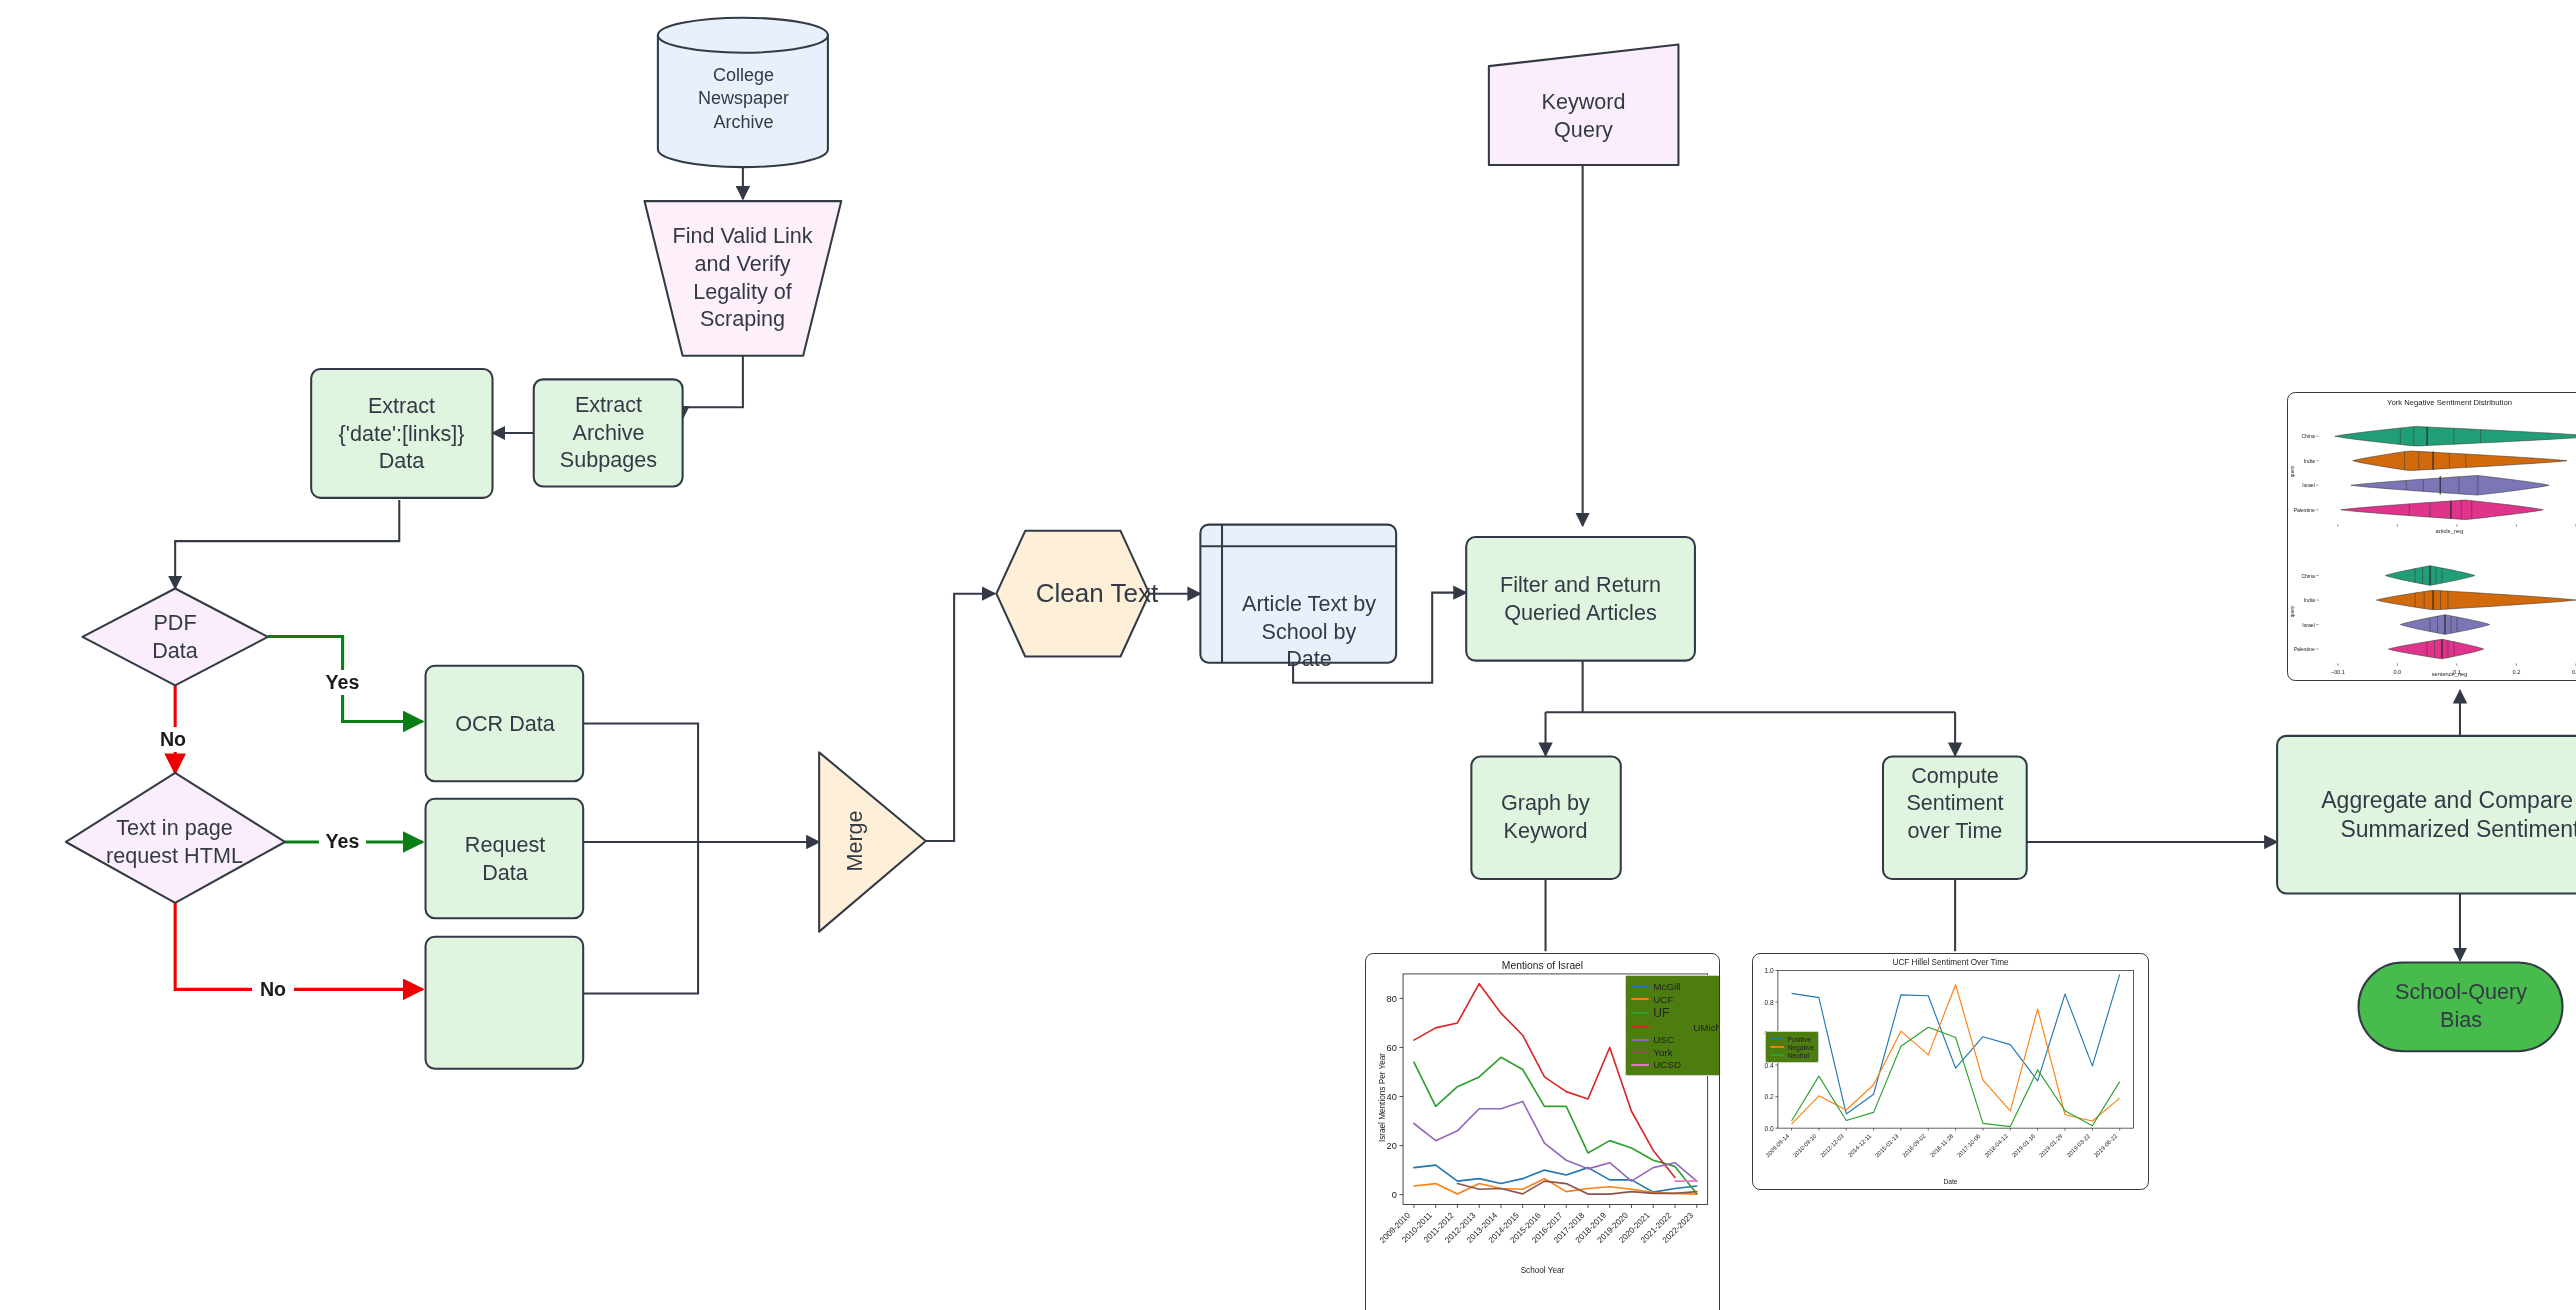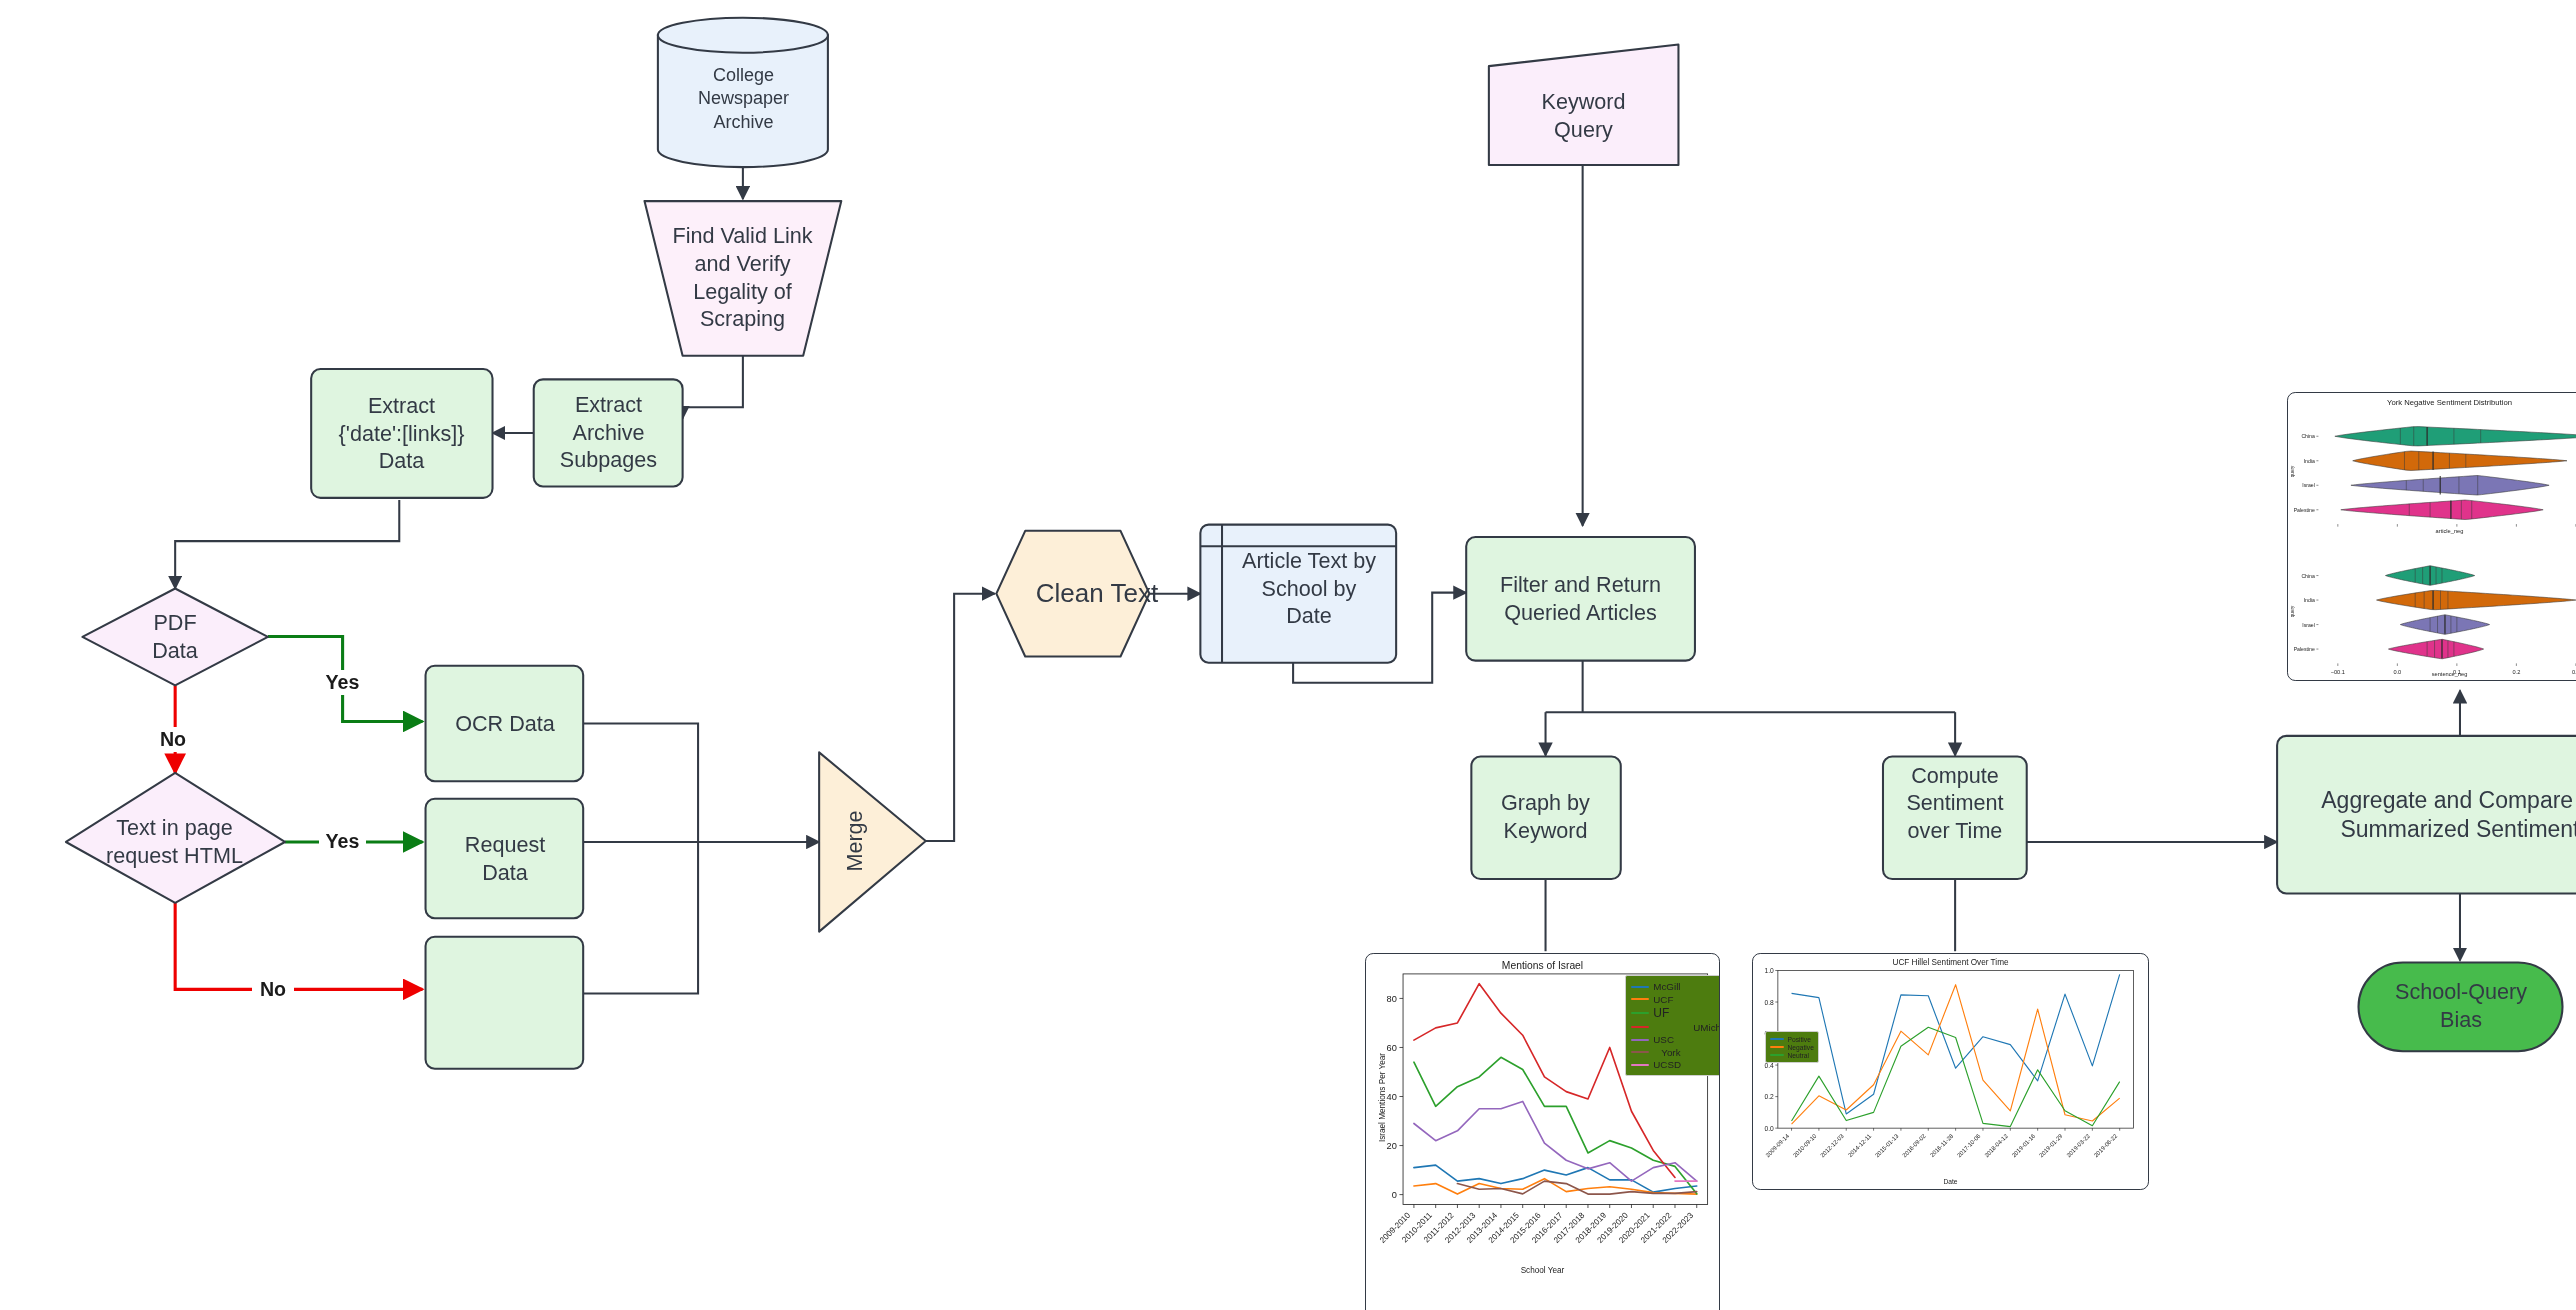--- a/index.html
+++ b/index.html
@@ -175,21 +175,21 @@
   <div class="nodeLbl" style="left:428px;top:667px;width:154px;height:113px;font-size:21.6px;">OCR Data</div>
 
   <div class="nodeLbl" style="left:428px;top:800px;width:154px;height:117px;font-size:21.6px;">Request
 Data</div>
 
 
   <div class="nodeLbl" style="left:803px;top:810px;width:103px;height:62px;font-size:21.6px;transform:rotate(-90deg);">Merge</div>
 
   <div class="nodeLbl" style="left:1027px;top:577px;width:140px;height:33px;font-size:26px;">Clean Text</div>
 
-  <div class="nodeLbl" style="left:1227px;top:537px;width:164px;height:103px;font-size:21.6px;">Article Text by
+  <div class="nodeLbl" style="left:1227px;top:580px;width:164px;height:103px;font-size:21.6px;">Article Text by
 School by
 Date</div>
 
   <div class="nodeLbl" style="left:1497px;top:72px;width:173px;height:88px;font-size:21.6px;">Keyword
 Query</div>
 
   <div class="nodeLbl" style="left:1469px;top:539px;width:223px;height:120px;font-size:21.6px;">Filter and Return
 Queried Articles</div>
 
   <div class="nodeLbl" style="left:1473px;top:758px;width:145px;height:118px;font-size:21.6px;">Graph by
@@ -277,21 +277,21 @@
             <span class="legtxt" style="font-size: 12px;">UF</span>
           </div>
           <div class="legrow" style="margin: 1.5px 0px;">
             <span class="legline" style="width: 17.5px; height: 2.1px; background: rgb(214, 39, 40); margin-right: 4.6px; border-radius: 1px;"></span>
             <span class="legtxt" style="font-size: 9.8px; margin-left: 40px;">UMich</span>
           </div>
           <div class="legrow" style="margin: 1.5px 0px;">
             <span class="legline" style="width: 17.5px; height: 2.1px; background: rgb(148, 103, 189); margin-right: 4.6px; border-radius: 1px;"></span>
             <span class="legtxt" style="font-size: 9.8px;">USC</span>
           </div>
-          <div class="legrow" style="margin: 1.5px 0px; gap: 8px;">
+          <div class="legrow" style="margin: 1.5px 0px;">
             <span class="legline" style="width: 17.5px; height: 2.1px; background: rgb(140, 86, 75); margin-right: 4.6px; border-radius: 1px;"></span>
             <span class="legtxt" style="font-size: 9.8px;">York</span>
           </div>
           <div class="legrow" style="margin: 1.5px 0px;">
             <span class="legline" style="width: 17.5px; height: 2.1px; background: rgb(227, 119, 194); margin-right: 4.6px; border-radius: 1px;"></span>
             <span class="legtxt" style="font-size: 9.8px;">UCSD</span>
           </div>
         </div>
     </div>
   </div>

